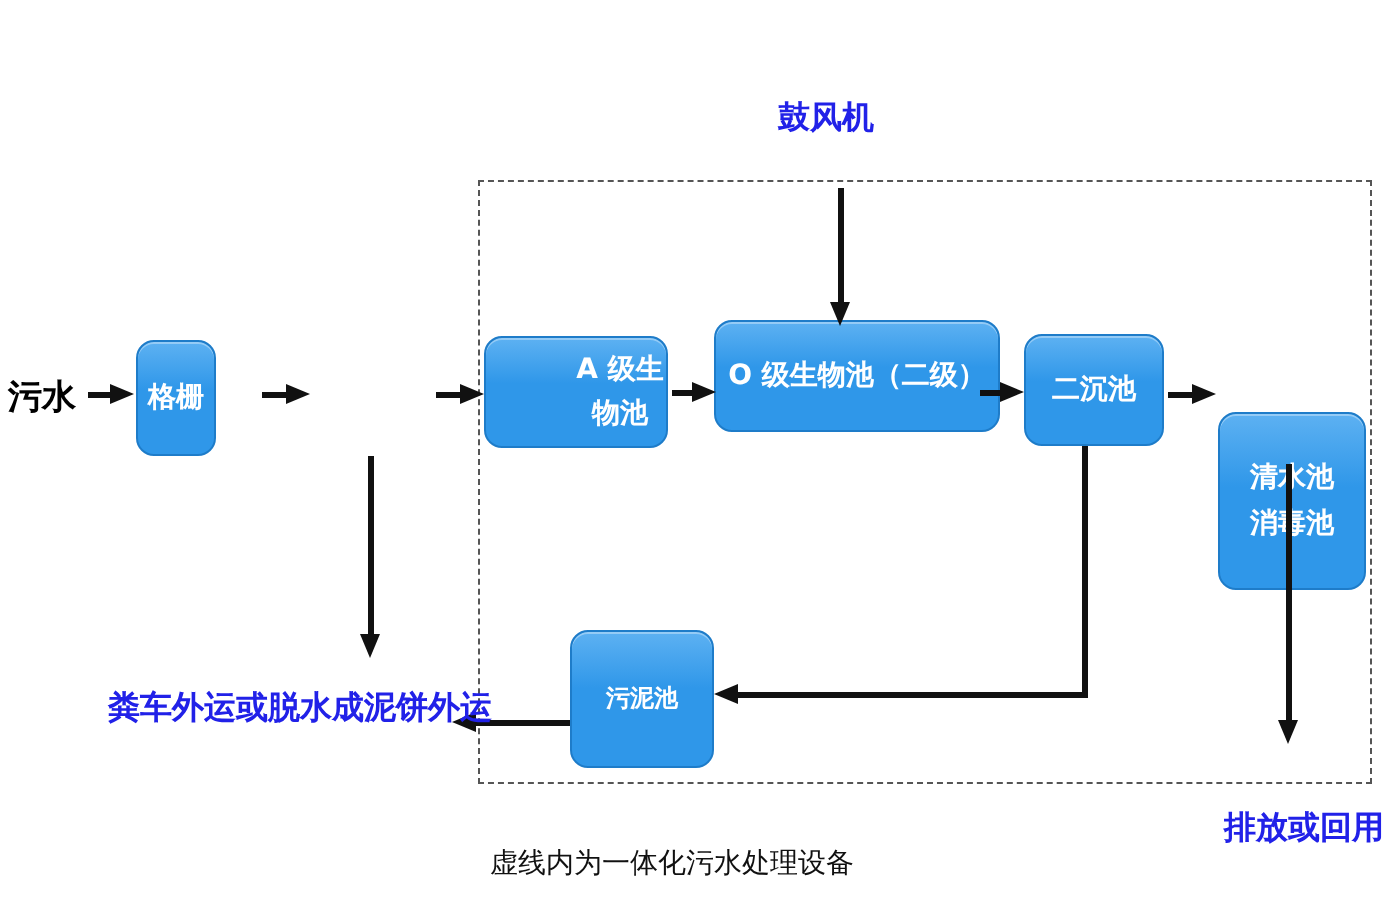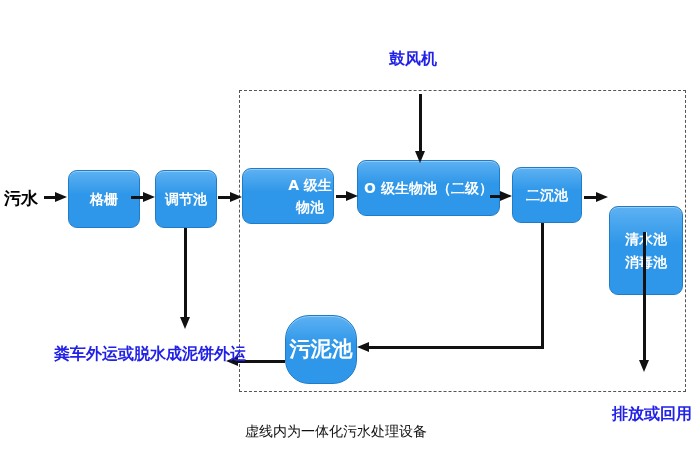--- a/index.html
+++ b/index.html
@@ -32,21 +32,21 @@
     font-weight: bold;
     font-size: 14px;
     display: flex;
     flex-direction: column;
     align-items: center;
     justify-content: center;
     text-align: center;
     line-height: 1.6;
     box-shadow: inset 0 1px 0 rgba(255,255,255,0.35);
   }
-  .node.big-text { font-size: 21px; border-radius: 24px; }
+  .node.big-text { font-size: 12px; }
   .dashed-box {
     position: absolute;
     left: 239px; top: 90px; width: 447px; height: 302px;
     border: 1px dashed var(--dash);
   }
   .lbl {
     position: absolute;
     white-space: nowrap;
   }
   .lbl.black-bold { color: #000; font-weight: bold; font-size: 17px; }
@@ -98,23 +98,22 @@
 <body>
 
 <div class="canvas">
 
   <div class="dashed-box"></div>
 
   <div class="lbl black-bold" style="left:4px; top:187px;">污水</div>
 
   <div class="lbl blue" style="left:389px; top:49px;text-align:center;">鼓风机</div>
 
-  <div class="node" style="left:68px; top:170px; width:72px; height:58px;">格栅</div>
+  <div class="node" style="left:68px; top:170px; width:40px; height:58px;">格栅</div>
 
-  <div class="node" style="left:155px; top:170px; width:62px; height:58px;">调节池</div>
 
   <div class="node" style="left:242px; top:168px; width:92px; height:56px;padding-left:44px;">A 级生物池</div>
 
   <div class="node" style="left:357px; top:160px; width:143px; height:56px;">O 级生物池（二级）</div>
 
   <div class="node" style="left:512px; top:167px; width:70px; height:56px;">二沉池</div>
 
   <div class="node" style="left:609px; top:162px; width:74px; height:89px;margin-top:44px;">
     <span>清水池</span>
     <span>消毒池</span>

